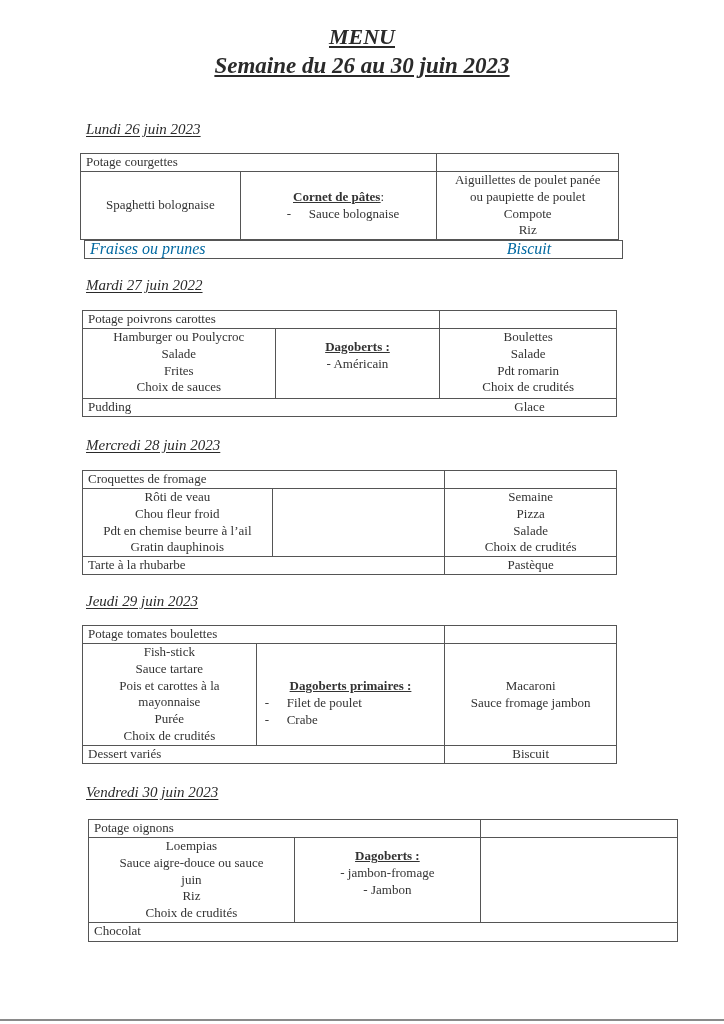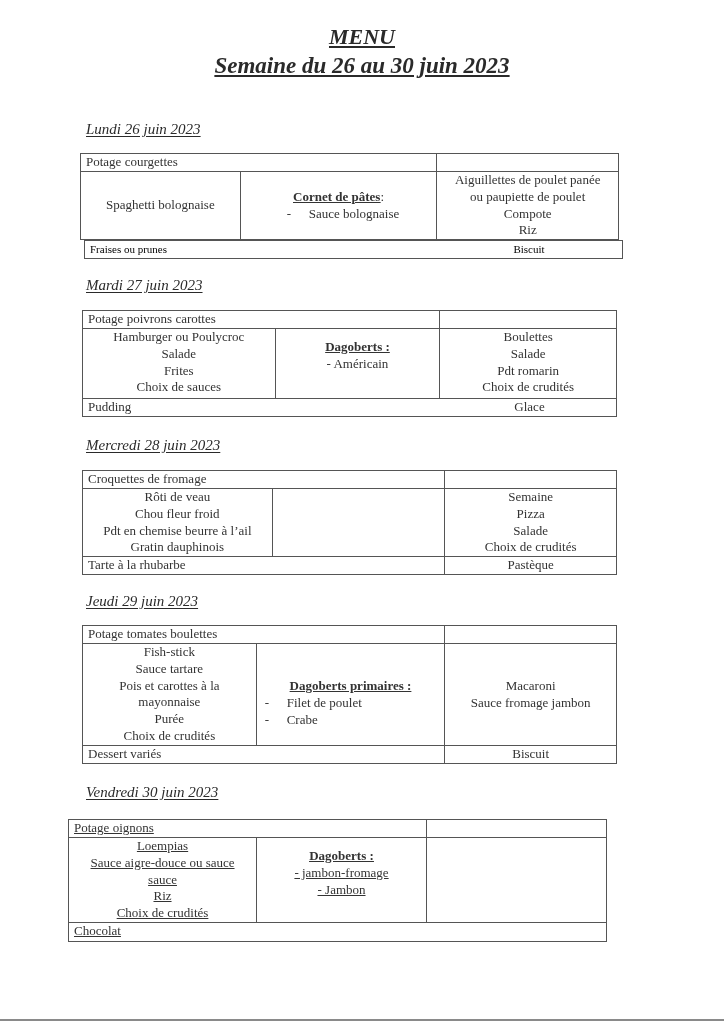--- a/index.html
+++ b/index.html
@@ -32,21 +32,21 @@
     .menu-table td.center { text-align: center; }
     .menu-table td.middle { vertical-align: middle; }
     .menu-table td.soup, .menu-table td.dessert { text-align: left; padding-left: 5px; }
     .line { display: block; }
     .sub-title { font-weight: bold; text-decoration: underline; display: block; }
     .dash-item { display: block; text-align: left; }
     .dash-item .dash { display: inline-block; width: 22px; padding-left: 4px; }
 
     .dessert-row-offset {
       position: absolute; border: 1px solid #555; border-top: none;
-      font-size: 11px; line-height: 16.8px; color: #000000;
+      font-size: 16px; line-height: 16.8px; color: #0369a1; font-style: italic;
     }
     .bottom-line {
       position: absolute; left: 0; top: 1019px; width: 724px; height: 2px; background: #8a8a8a;
     }
   </style>
 </head>
 <body>
 
 <div class="page-title title-menu">MENU</div>
 <div class="page-title title-week">Semaine du 26 au 30 juin 2023</div>
@@ -78,21 +78,21 @@
       <span class="line">Riz</span>
     </td>
   </tr>
 </tbody>
   </table>
 <div class="dessert-row-offset" style="left:84px; top:240px; width:537px; height:17px; border-top:1px solid #555;">
   <span style="position:absolute; left:5px; top:0;">Fraises ou prunes</span>
   <span style="position:absolute; left:353px; width:182px; text-align:center; top:0;">Biscuit</span>
 </div>
 
-<div class="day-heading" style="top:277px;">Mardi 27 juin 2023</div>
+<div class="day-heading" style="top:277px;">Mardi 27 juin 2022</div>
 <table class="menu-table" style="left:82px; top:310px; width:535px;border-radius:14px;">
   <colgroup>
       <col style="width:193px">
       <col style="width:165px">
       <col style="width:177px">
     </colgroup>
   <tbody>
       <tr style="height:18px;">
     <td class="soup" colspan="2">Potage poivrons carottes</td>
     <td></td>
@@ -190,36 +190,36 @@
     </td>
   </tr>
   <tr style="height:17px;margin-top:32px;">
     <td class="dessert" colspan="2">Dessert variés</td>
     <td class="center">Biscuit</td>
   </tr>
 </tbody>
   </table>
 
 <div class="day-heading" style="top:784px;">Vendredi 30 juin 2023</div>
-<table class="menu-table" style="left:68px; top:819px; width:539px;text-decoration:underline;">
+<table class="menu-table" style="left:88px; top:819px; width:590px;">
   <colgroup>
       <col style="width:187px">
       <col style="width:169px">
       <col style="width:179px">
     </colgroup>
   <tbody>
       <tr style="height:18px;">
     <td class="soup" colspan="2">Potage oignons</td>
     <td></td>
   </tr>
   <tr style="height:85px;">
     <td class="center">
       <span class="line">Loempias</span>
       <span class="line">Sauce aigre-douce ou sauce</span>
-      <span class="line">sauce</span>
+      <span class="line">juin</span>
       <span class="line">Riz</span>
       <span class="line">Choix de crudités</span>
     </td>
     <td class="center" style="padding-top:10px;">
       <span class="sub-title">Dagoberts :</span>
       <span class="line">- jambon-fromage</span>
       <span class="line">- Jambon</span>
     </td>
     <td></td>
   </tr>

